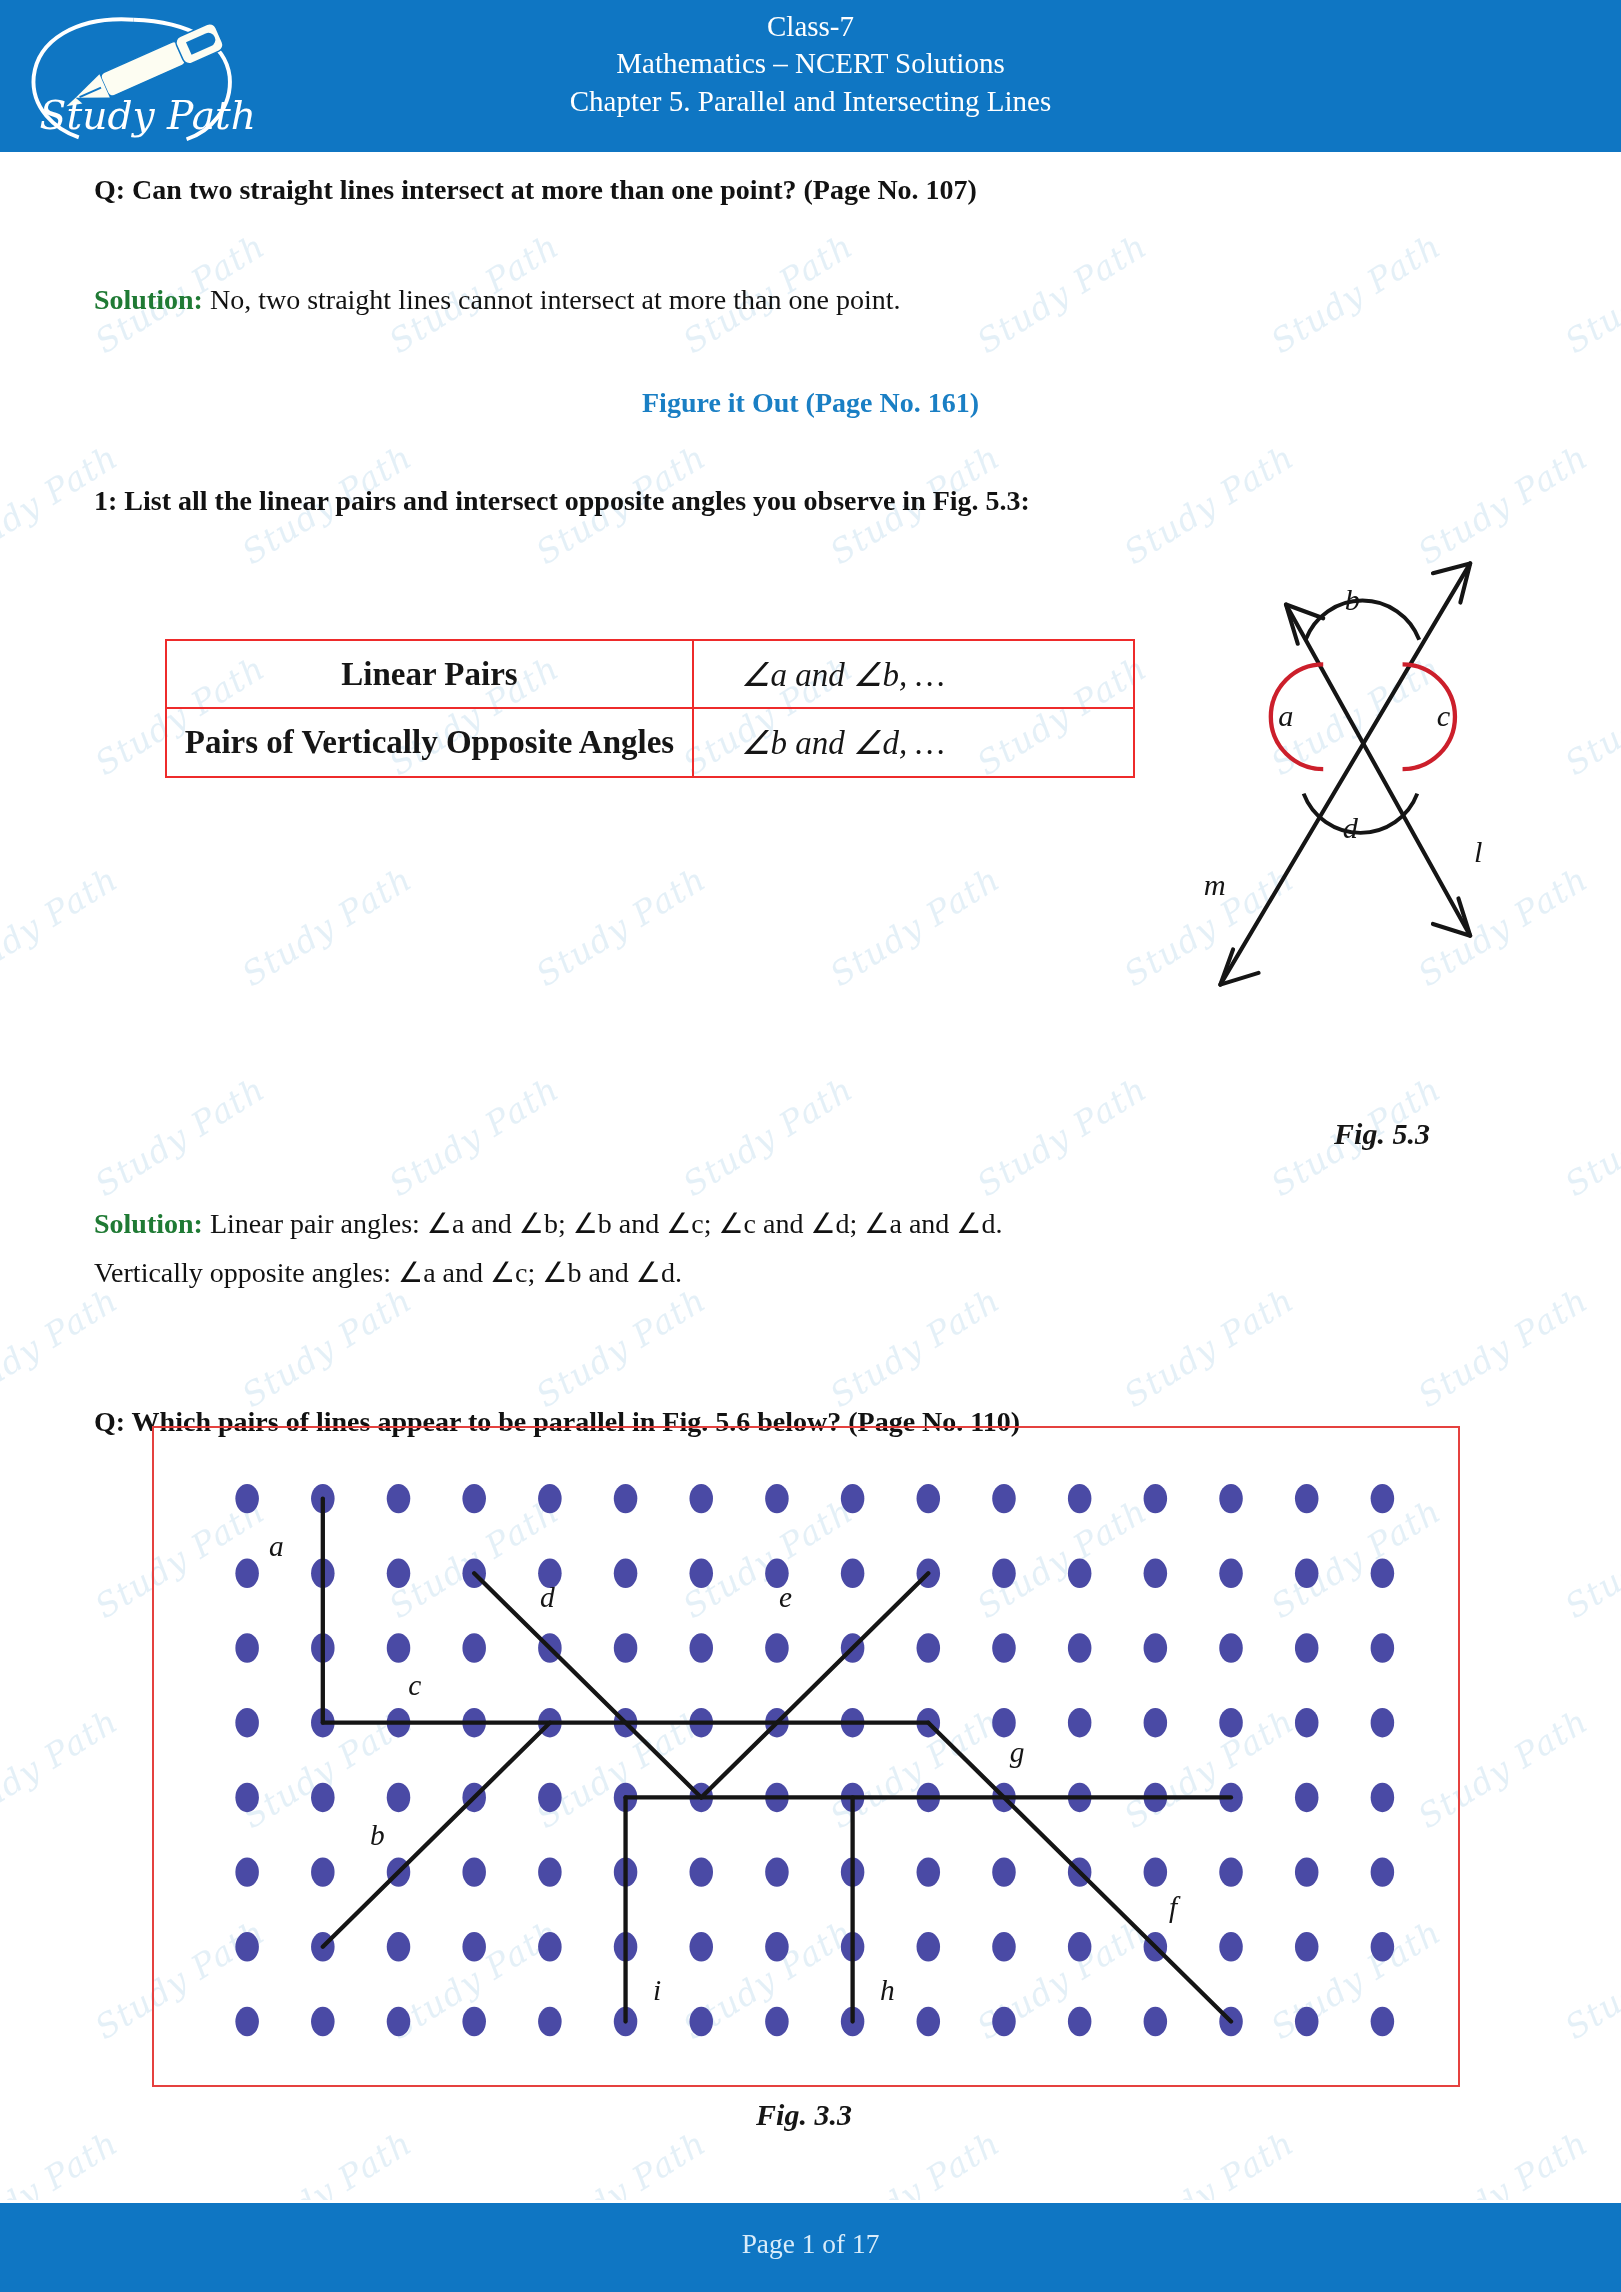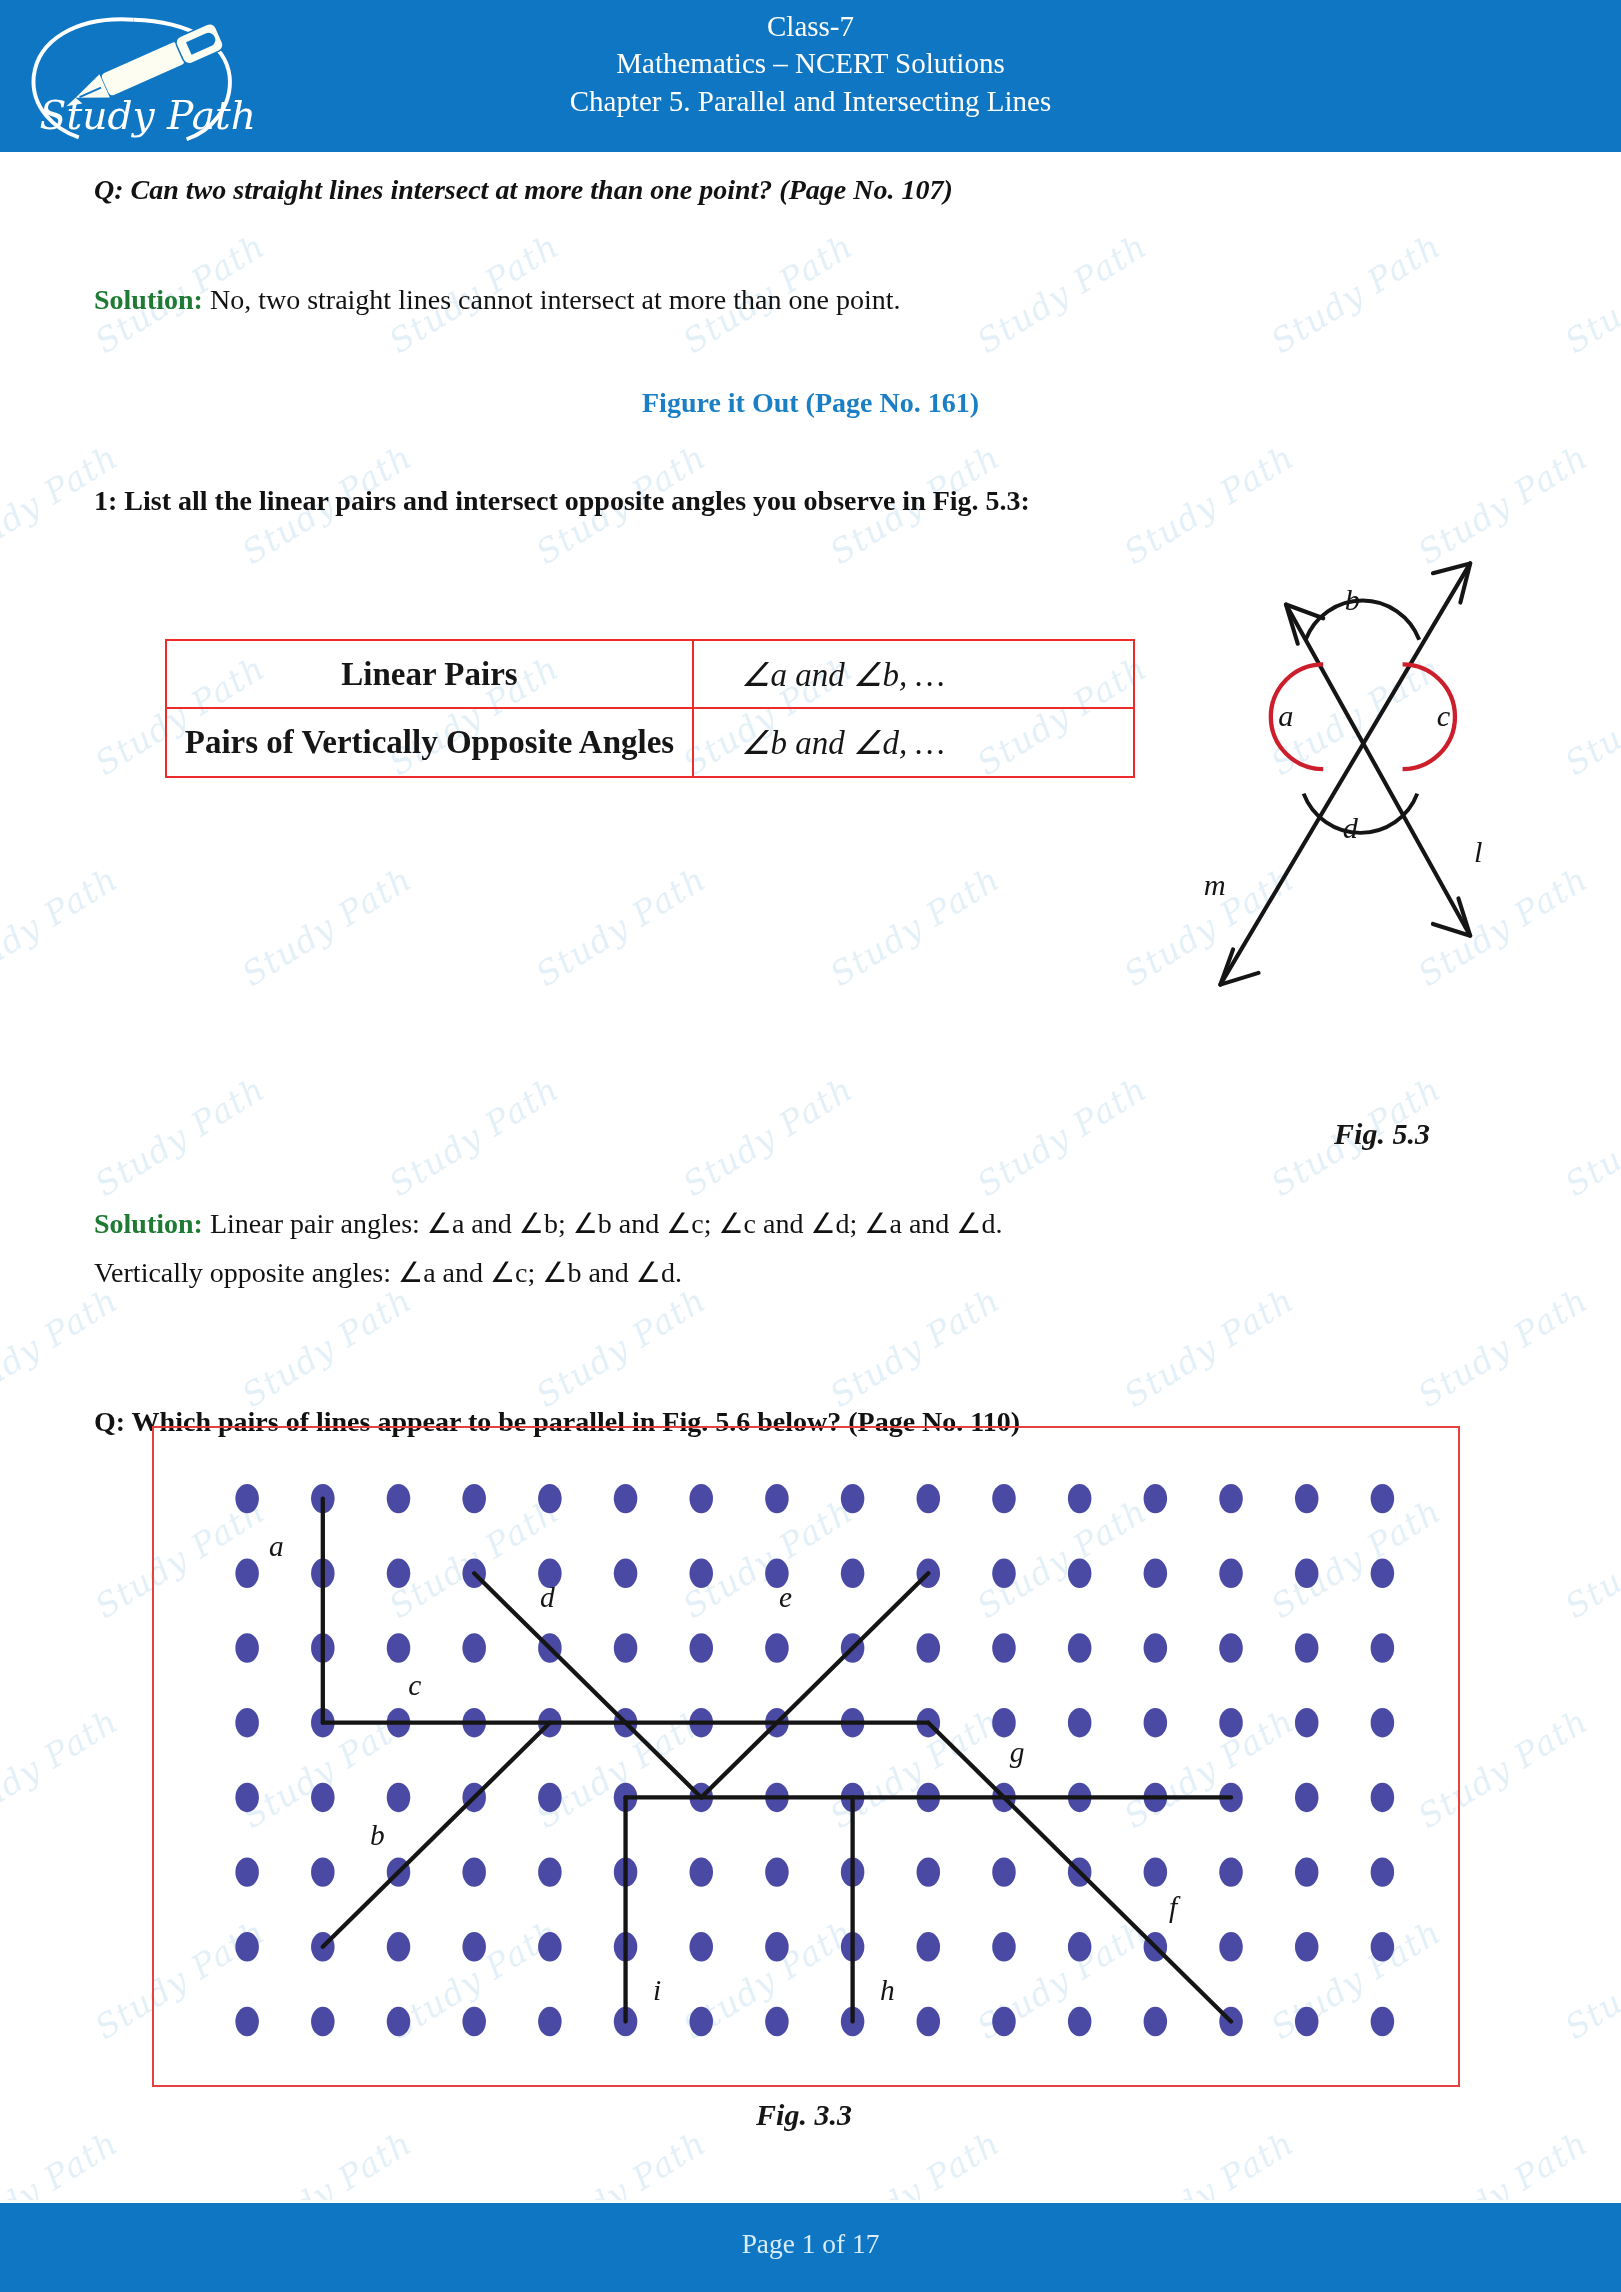--- a/index.html
+++ b/index.html
@@ -207,21 +207,21 @@
   </div>
   <div id="header-titles">
     <div>Class-7</div>
     <div>Mathematics – NCERT Solutions</div>
     <div>Chapter 5. Parallel and Intersecting Lines</div>
   </div>
 </div>
 
 <div id="content">
 
-  <div class="q-line" style="left:94px;top:21.6px;font-style:italic;">Q: Can two straight lines intersect at more than one point? (Page No. 107)</div>
+  <div class="q-line" style="left:94px;top:21.6px;">Q: Can two straight lines intersect at more than one point? (Page No. 107)</div>
 
   <div class="q-line normal" style="left:94px;top:116px;">
     <span class="sol-label">Solution:</span><span> No, two straight lines cannot intersect at more than one point.</span>
   </div>
 
   <div class="figure-head" style="top:235px;">Figure it Out (Page No. 161)</div>
 
   <div class="q-line" style="left:94px;top:333px;">1: List all the linear pairs and intersect opposite angles you observe in Fig. 5.3:</div>
 
   <div class="q-line normal" style="left:94px;top:1039px;">

